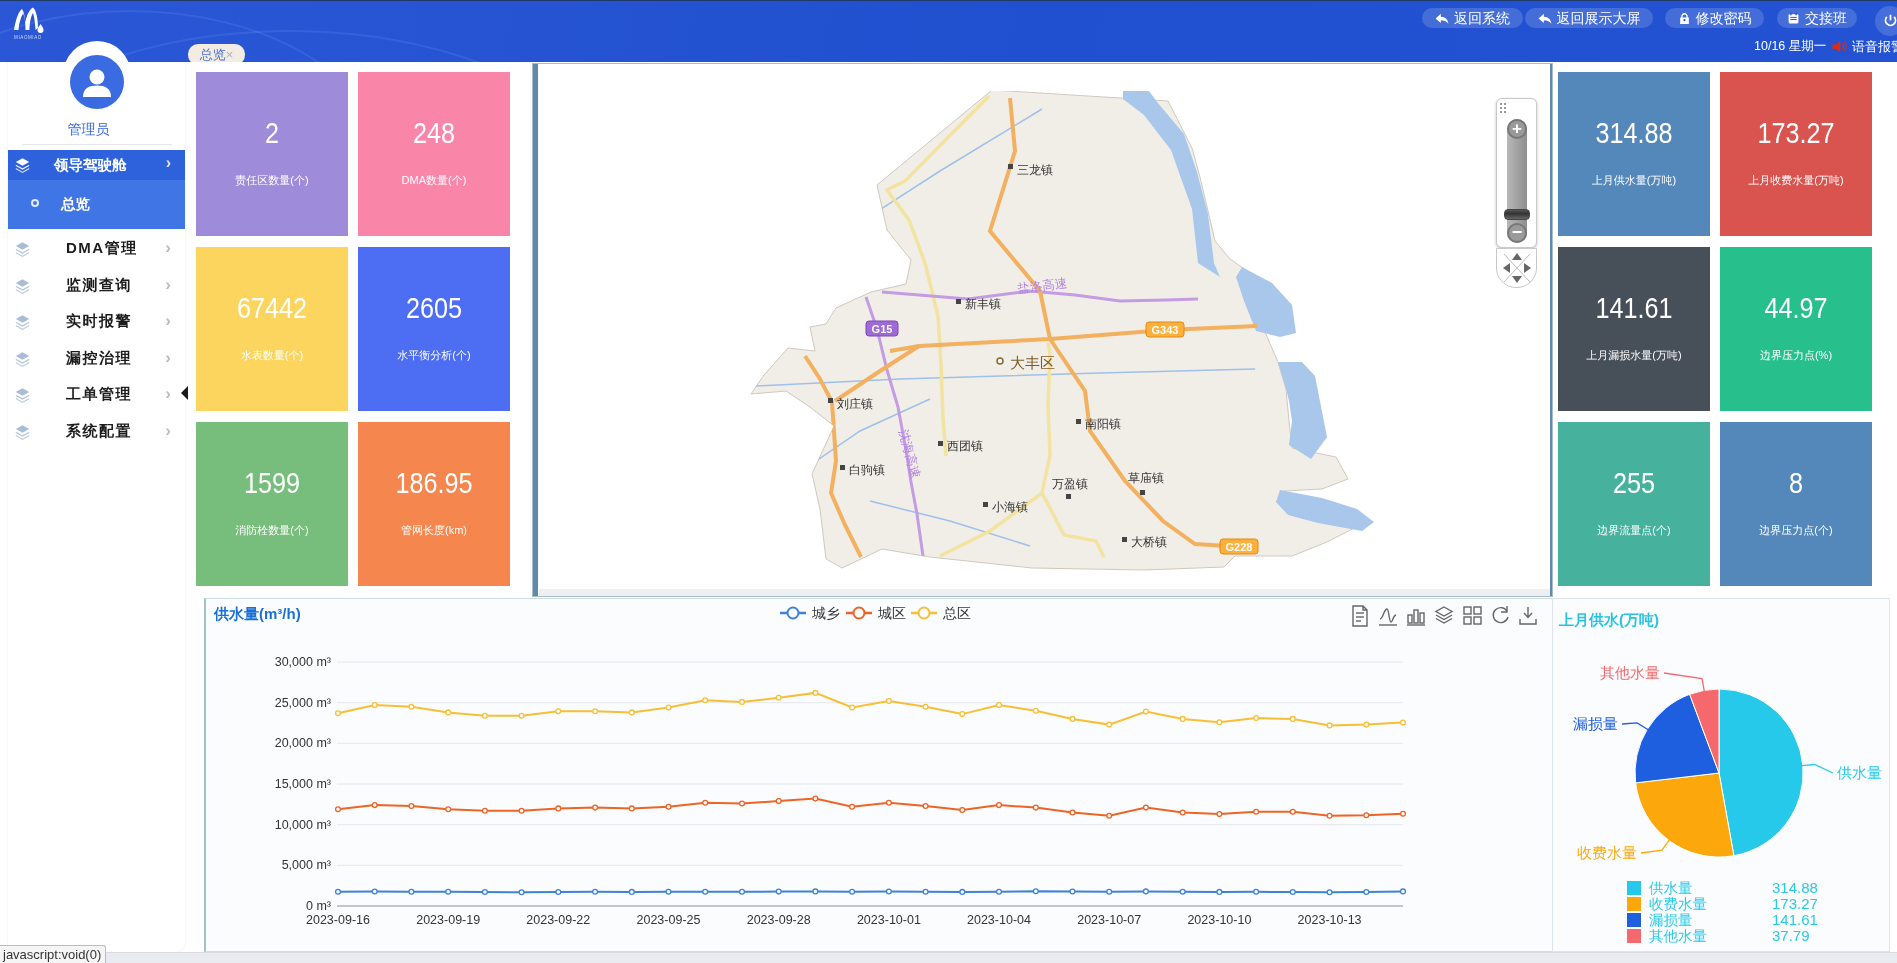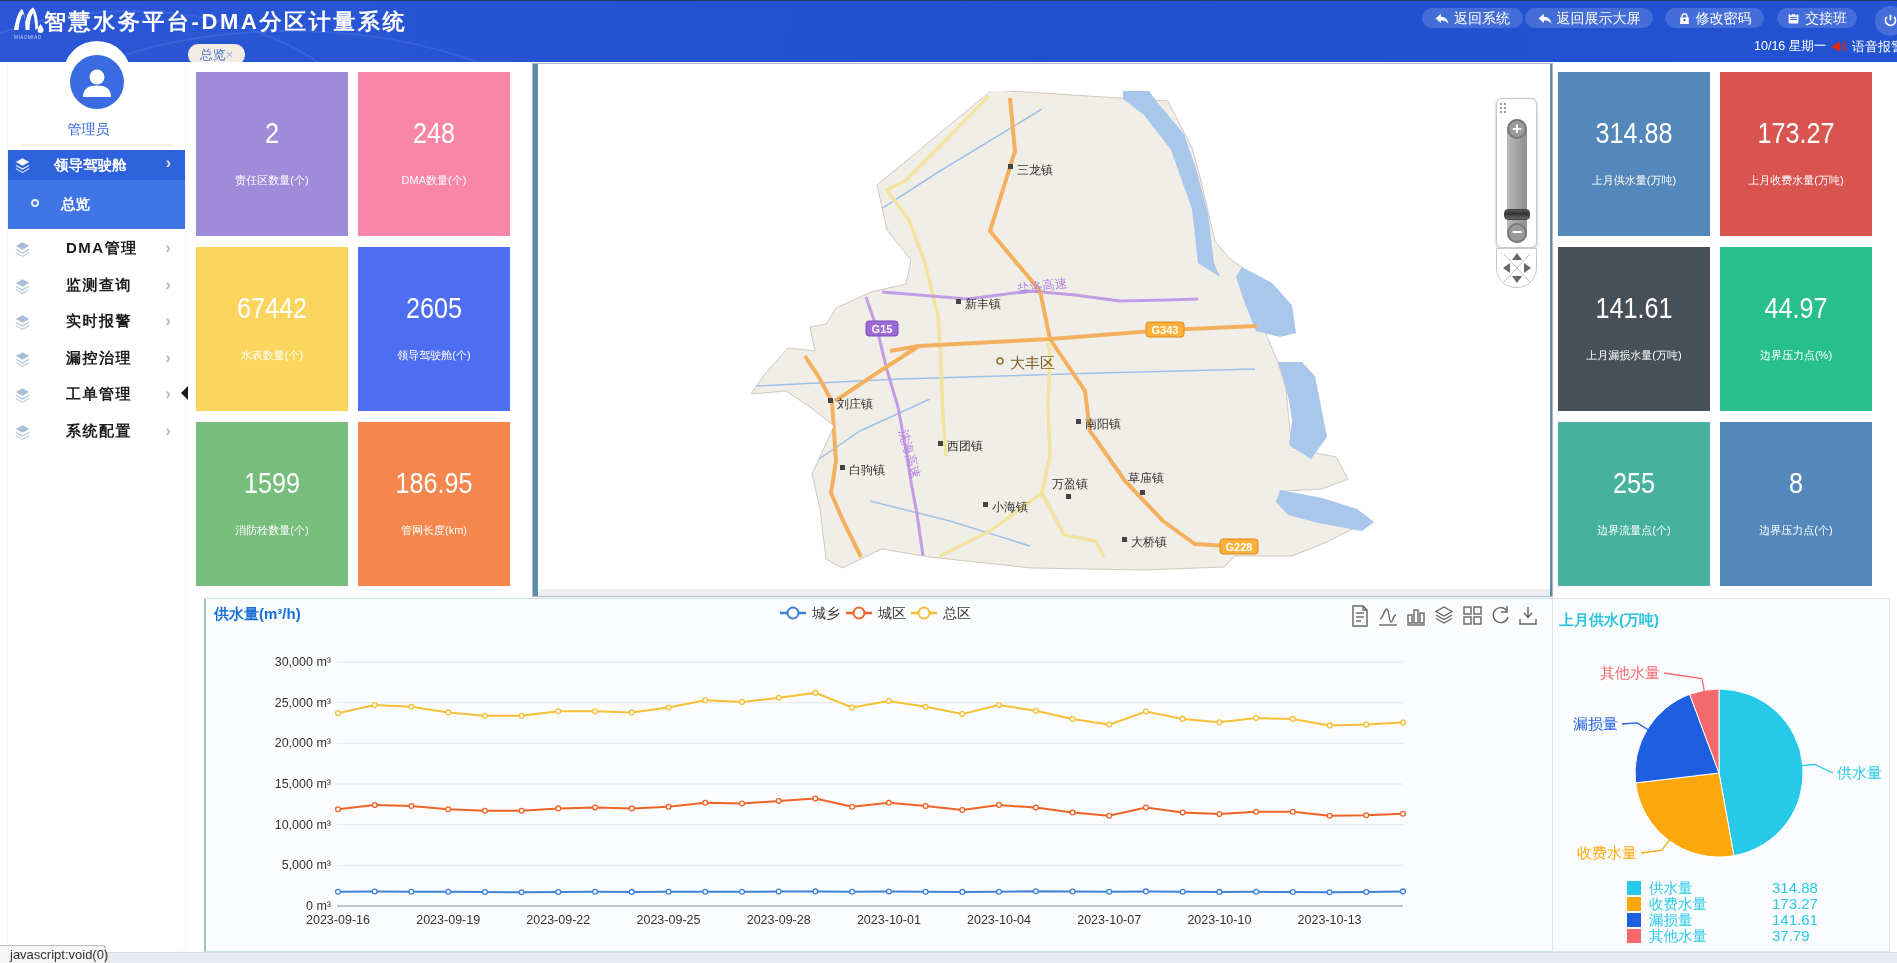--- a/index.html
+++ b/index.html
@@ -33,33 +33,32 @@
 #mapright { position:absolute; right:0; top:0; width:2px; height:532px; background:#5d8bab; }
 #mapcanvas { position:absolute; left:6px; top:27px; width:1012px; height:499px; background:#fff; overflow:hidden; }
 #mapbottom { position:absolute; left:6px; bottom:0; width:1013px; height:7px; background:#edeff3; }
 #zoomctl { position:absolute; left:963px; top:34px; width:41px; height:150px; background:#fff; border:1px solid #c9c9c9; border-radius:6px; box-shadow:0 1px 3px rgba(0,0,0,0.25); }
 #panctl { position:absolute; left:963px; top:184px; width:41px; height:40px; background:#fff; border:1px solid #c9c9c9; border-radius:0 0 20px 20px; }
 #chartpanel { position:absolute; left:204px; top:598px; width:1359px; height:354px; background:#fbfcfd; border:1px solid #cfe0e4; border-left:2px solid #9fc3c8; }
 #charttitle { position:absolute; left:8px; top:6px; font-size:15px; font-weight:bold; color:#1a6fd7; }
 #piepanel { position:absolute; left:1552px; top:598px; width:338px; height:354px; background:#fbfcfd; border:1px solid #dde4ea;padding-left:16px; }
 #pietitle { position:absolute; left:6px; top:12px; font-size:15px; font-weight:bold; color:#29c3e0; }
 #footer { position:absolute; left:0; top:952px; width:1897px; height:11px; background:#e9ebf1; border-top:1px solid #d8dade; }
-#tooltip { position:absolute; left:0; top:945px; width:106px; height:18px; background:#f5f5f5; border:1px solid #bdbdbd; border-left:none; border-bottom:none; border-radius:0 3px 0 0; font-size:13px; color:#333; line-height:17px; padding-left:10px; z-index:50; }
+#tooltip { position:absolute; left:0; top:945px; width:106px; height:18px; background:#f5f5f5; border:1px solid #bdbdbd; border-left:none; border-bottom:none; border-radius:0 3px 0 0; font-size:13px; color:#333; line-height:17px; padding-left:3px; z-index:50; }
 </style></head>
 <body>
 <div id="header">
     <div style="position:absolute;left:0;top:0;width:1897px;height:1px;background:#203a66"></div>
 <div class="wave" style="left:-120px;top:10px;width:500px;height:300px"></div>
 <div class="wave" style="left:-60px;top:30px;width:700px;height:400px"></div>
 <svg style="position:absolute;left:13px;top:6px" width="34" height="36" viewBox="0 0 34 36">
 <path d="M1 24 C3 12 6 5 9 3 C11 6 12 11 12 17 C14 8 17 3 20 1.5 C23 4 25 12 25 22 L22.5 24 C22 15 21 10 20 7 C18 10 16.5 17 16.5 24 L12.5 24 C12.5 16 11.5 10 10 7.5 C8 11 6 17 5.5 24 Z" fill="#fff"></path>
 <path d="M27.5 18 C29.5 21 30.5 22.5 30.5 24 A3 3 0 0 1 24.5 24 C24.5 22.5 25.5 21 27.5 18 Z" fill="#fff"></path>
 <text x="15" y="33" font-size="4.5" fill="#cfd8f5" text-anchor="middle" letter-spacing="0.6">MIAOMIAO</text>
 </svg>
-<div id="title">智慧水务平台-DMA分区计量系统</div>
 <div class="hbtn" style="left:1422px;width:101px">
 <svg width="14" height="12" viewBox="0 0 24 20" fill="#fff">
         <path d="M10 1 L10 6 C18 6 22 11 23 18 C19 13 15 12 10 12 L10 17 L1 9 Z"></path>
       </svg>返回系统</div>
 <div class="hbtn" style="left:1525px;width:128px">
 <svg width="14" height="12" viewBox="0 0 24 20" fill="#fff">
         <path d="M10 1 L10 6 C18 6 22 11 23 18 C19 13 15 12 10 12 L10 17 L1 9 Z"></path>
       </svg>返回展示大屏</div>
 <div class="hbtn" style="left:1665px;width:99px">
 <svg width="13" height="13" viewBox="0 0 24 24" fill="#fff">
@@ -175,21 +174,21 @@
 <div class="card" style="left:358px;top:72px;background:#f985a9">
     <div class="cnum">248</div>
     <div class="clab">DMA数量(个)</div>
   </div>
 <div class="card" style="left:196px;top:247px;background:#fbd55e">
     <div class="cnum">67442</div>
     <div class="clab">水表数量(个)</div>
   </div>
 <div class="card" style="left:358px;top:247px;background:#4d6df2">
     <div class="cnum">2605</div>
-    <div class="clab">领导驾驶舱(个)</div>
+    <div class="clab">水平衡分析(个)</div>
   </div>
 <div class="card" style="left:196px;top:422px;background:#77bd7b">
     <div class="cnum">1599</div>
     <div class="clab">消防栓数量(个)</div>
   </div>
 <div class="card" style="left:358px;top:422px;background:#f4864e">
     <div class="cnum">186.95</div>
     <div class="clab">管网长度(km)</div>
   </div>
 <div class="card" style="left:1558px;top:72px;background:#5588ba">

